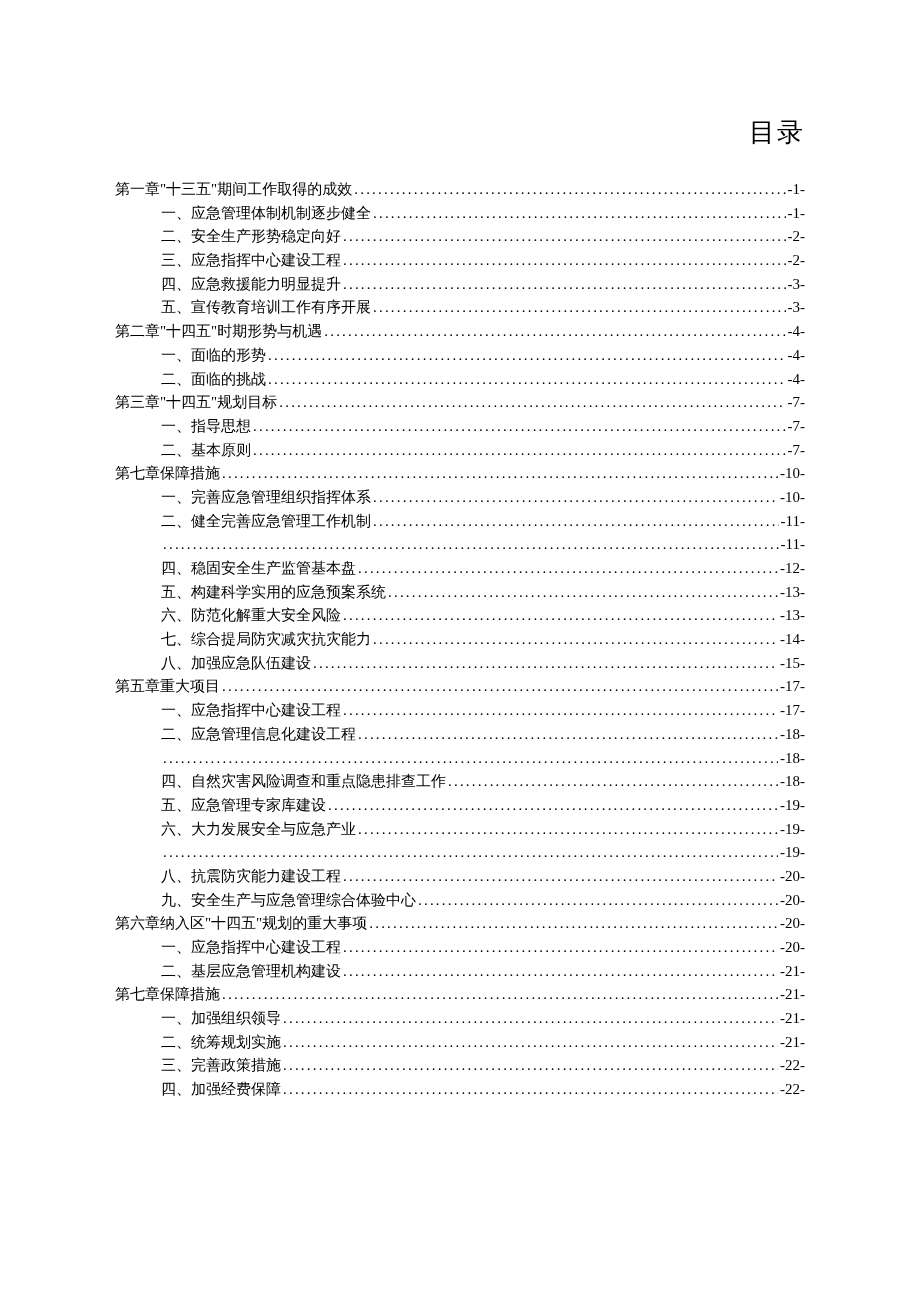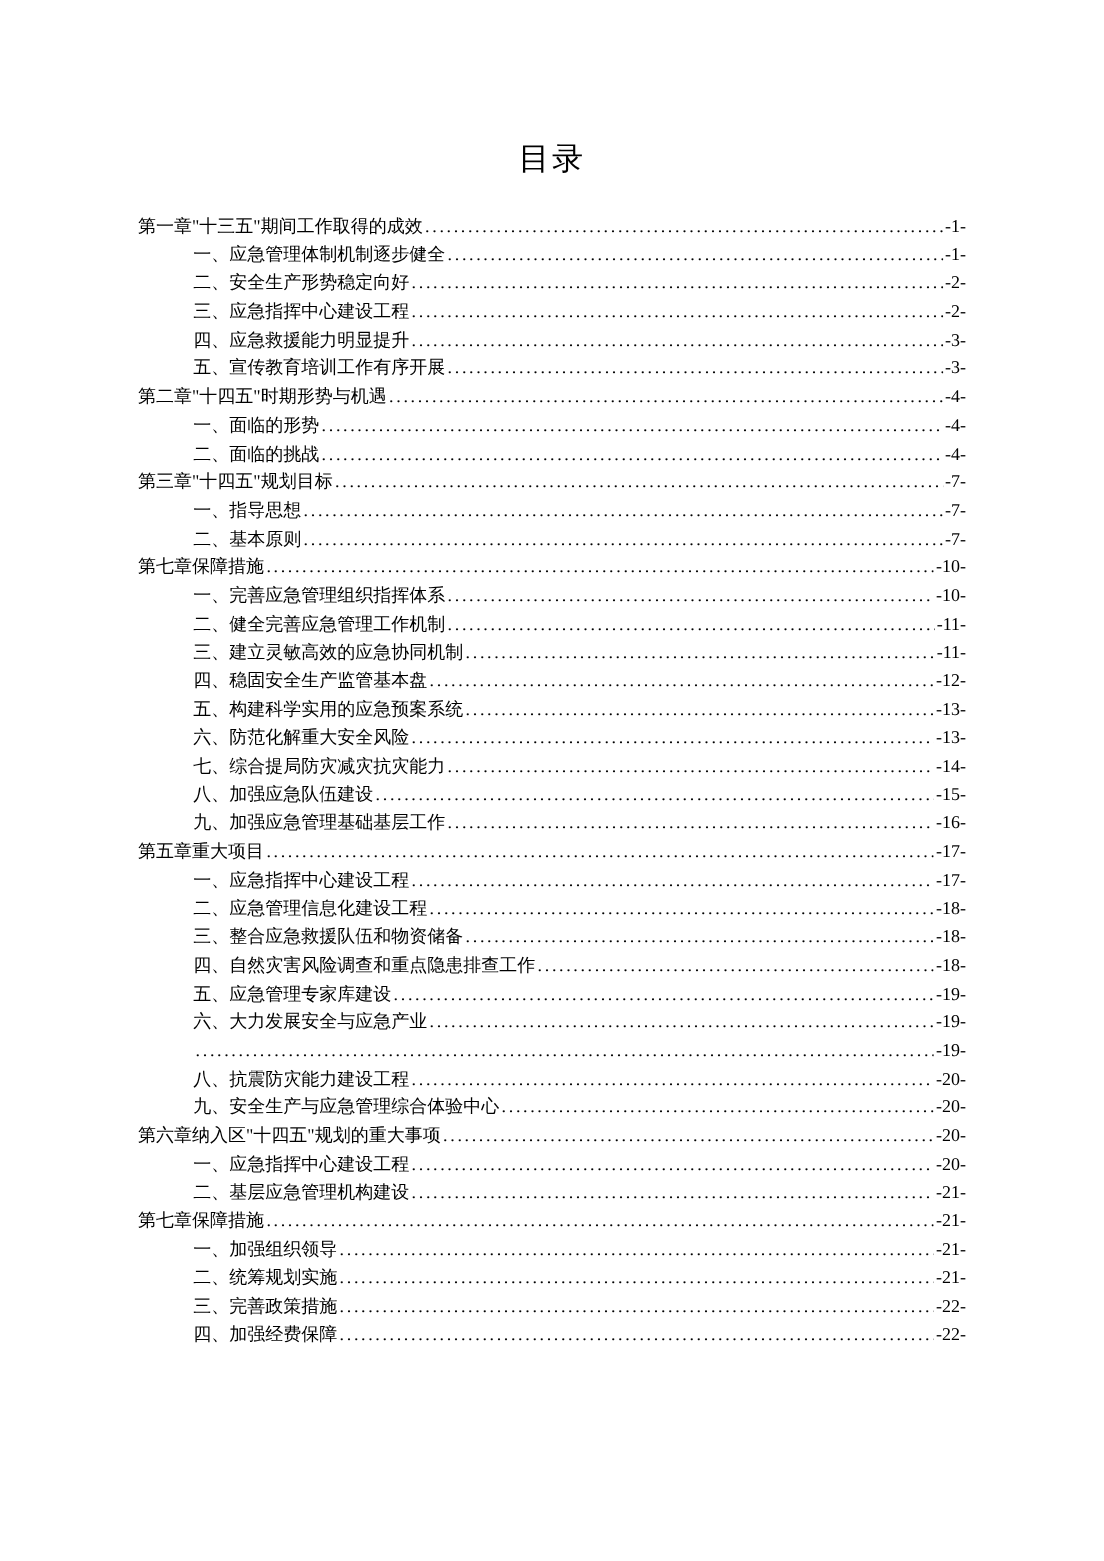--- a/index.html
+++ b/index.html
@@ -11,21 +11,21 @@
       background: #ffffff;
       font-family: "SimSun", "宋体", serif;
       width: 920px;
       height: 1301px;
       position: relative;
     }
     .page {
       padding: 115px 115px 0 115px;
     }
     .title {
-      text-align: center;
+      text-align: right;
       font-size: 26px;
       font-weight: normal;
       margin-bottom: 28px;
       letter-spacing: 2px;
     }
     .toc {
       font-size: 15px;
       line-height: 1.5;
     }
     .toc-entry {
@@ -131,21 +131,20 @@
         <span class="toc-label">一、完善应急管理组织指挥体系</span>
         <span class="toc-dots"></span>
         <span class="toc-page">-10-</span>
       </div>
       <div class="toc-entry level-2">
         <span class="toc-label">二、健全完善应急管理工作机制</span>
         <span class="toc-dots"></span>
         <span class="toc-page">-11-</span>
       </div>
       <div class="toc-entry level-2">
-        <span class="toc-label">三、建立灵敏高效的应急协同机制</span>
         <span class="toc-dots"></span>
         <span class="toc-page">-11-</span>
       </div>
       <div class="toc-entry level-2">
         <span class="toc-label">四、稳固安全生产监管基本盘</span>
         <span class="toc-dots"></span>
         <span class="toc-page">-12-</span>
       </div>
       <div class="toc-entry level-2">
         <span class="toc-label">五、构建科学实用的应急预案系统</span>
@@ -160,42 +159,36 @@
       <div class="toc-entry level-2">
         <span class="toc-label">七、综合提局防灾减灾抗灾能力</span>
         <span class="toc-dots"></span>
         <span class="toc-page">-14-</span>
       </div>
       <div class="toc-entry level-2">
         <span class="toc-label">八、加强应急队伍建设</span>
         <span class="toc-dots"></span>
         <span class="toc-page">-15-</span>
       </div>
-      <div class="toc-entry level-2">
-        <span class="toc-label">九、加强应急管理基础基层工作</span>
-        <span class="toc-dots"></span>
-        <span class="toc-page">-16-</span>
-      </div>
       <div class="toc-entry level-1">
         <span class="toc-label">第五章重大项目</span>
         <span class="toc-dots"></span>
         <span class="toc-page">-17-</span>
       </div>
       <div class="toc-entry level-2">
         <span class="toc-label">一、应急指挥中心建设工程</span>
         <span class="toc-dots"></span>
         <span class="toc-page">-17-</span>
       </div>
       <div class="toc-entry level-2">
         <span class="toc-label">二、应急管理信息化建设工程</span>
         <span class="toc-dots"></span>
         <span class="toc-page">-18-</span>
       </div>
       <div class="toc-entry level-2">
-        <span class="toc-label">三、整合应急救援队伍和物资储备</span>
         <span class="toc-dots"></span>
         <span class="toc-page">-18-</span>
       </div>
       <div class="toc-entry level-2">
         <span class="toc-label">四、自然灾害风险调查和重点隐患排查工作</span>
         <span class="toc-dots"></span>
         <span class="toc-page">-18-</span>
       </div>
       <div class="toc-entry level-2">
         <span class="toc-label">五、应急管理专家库建设</span>

